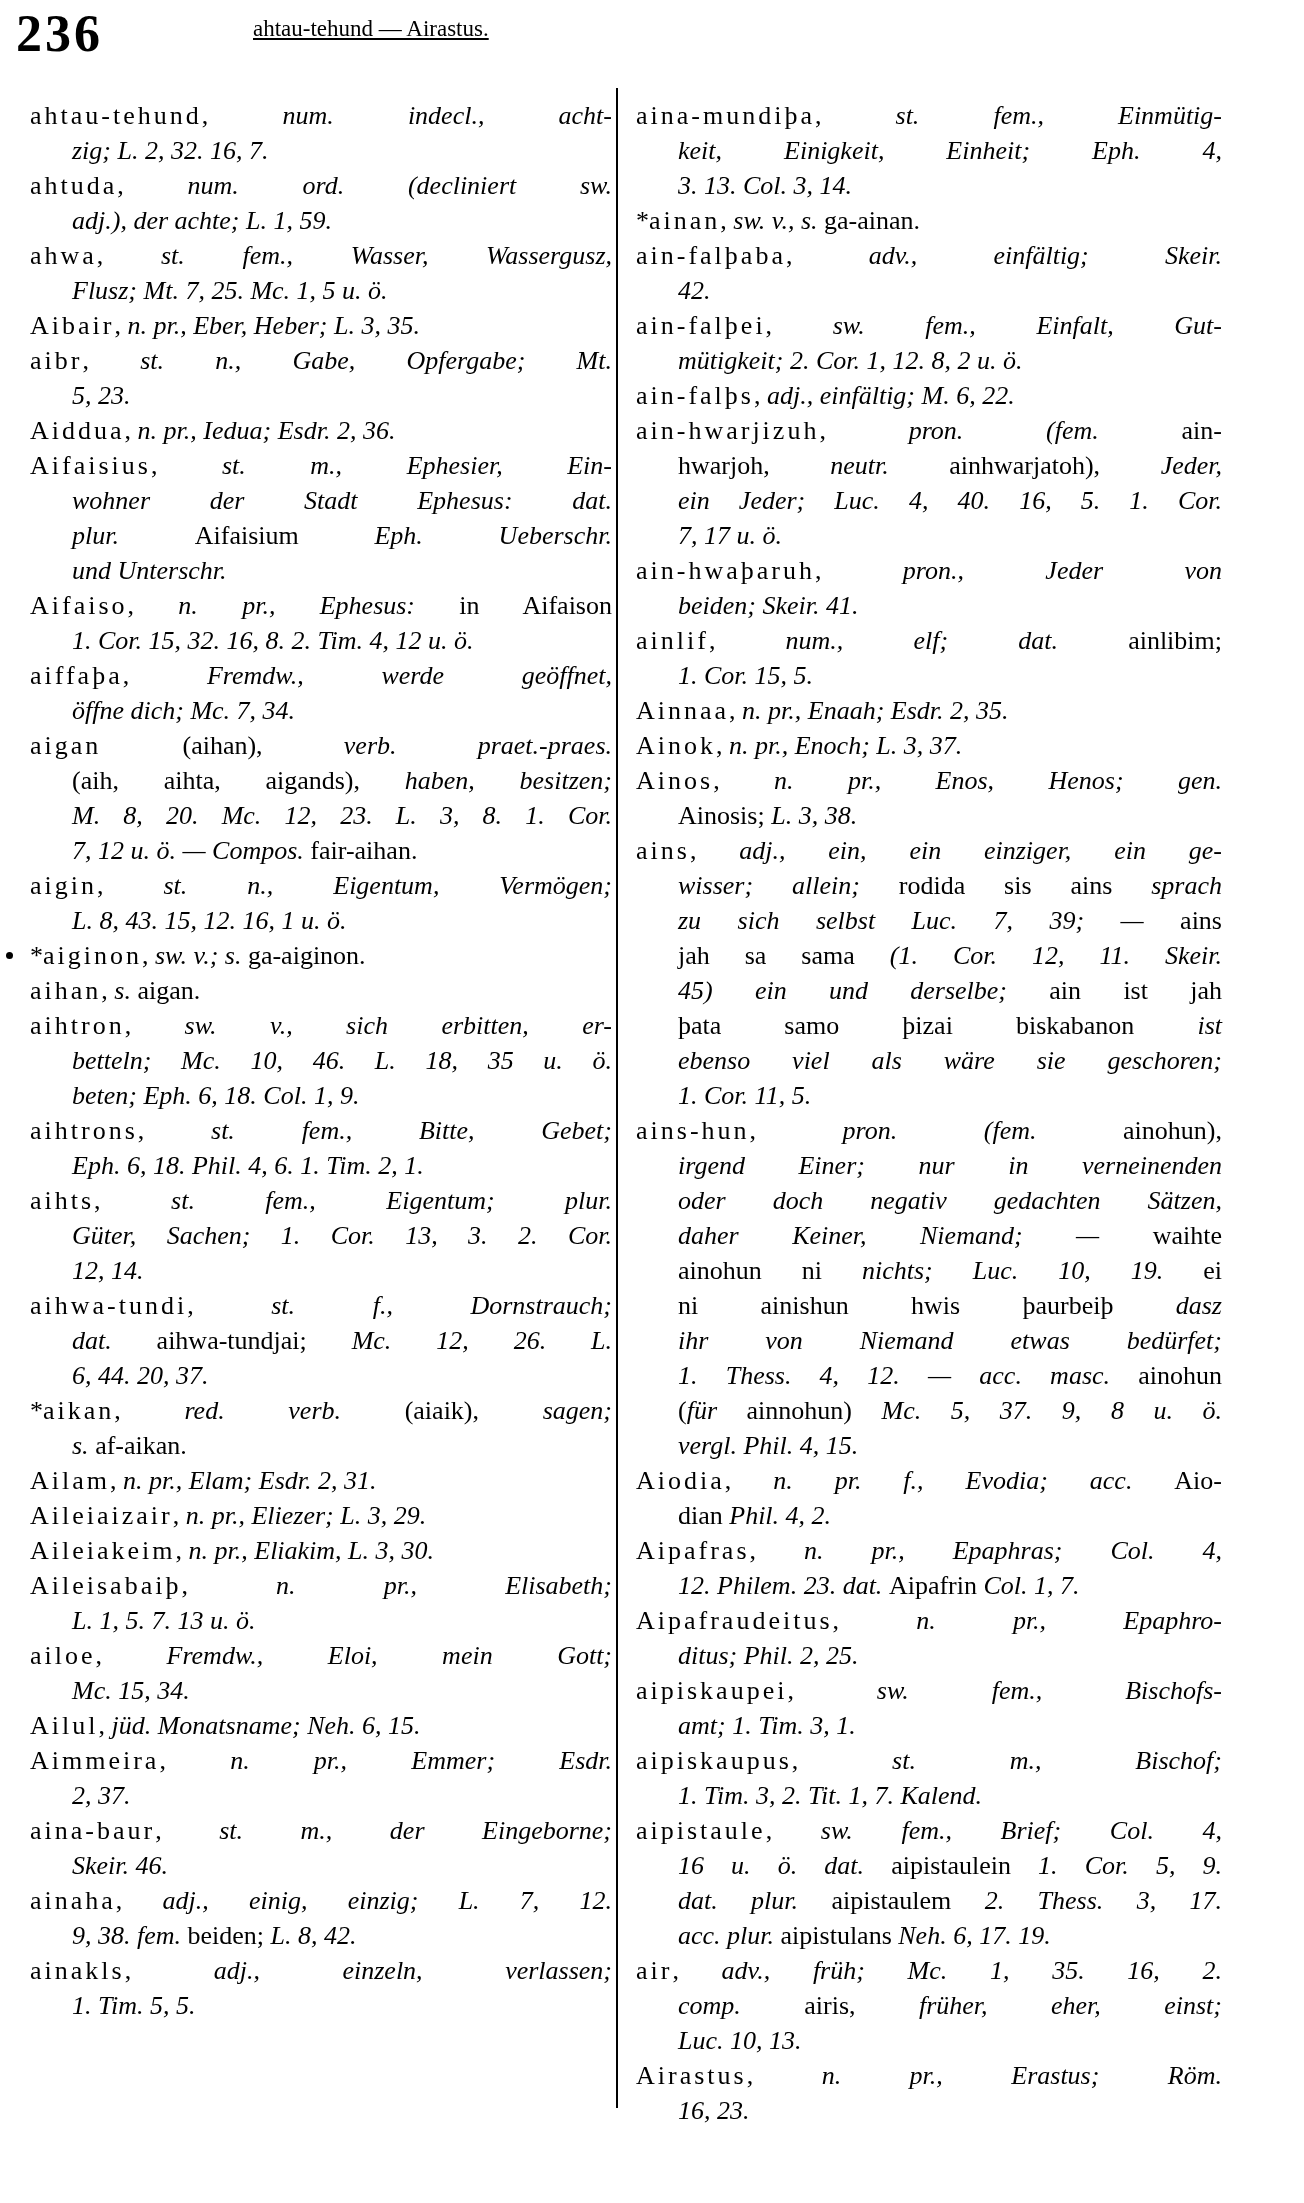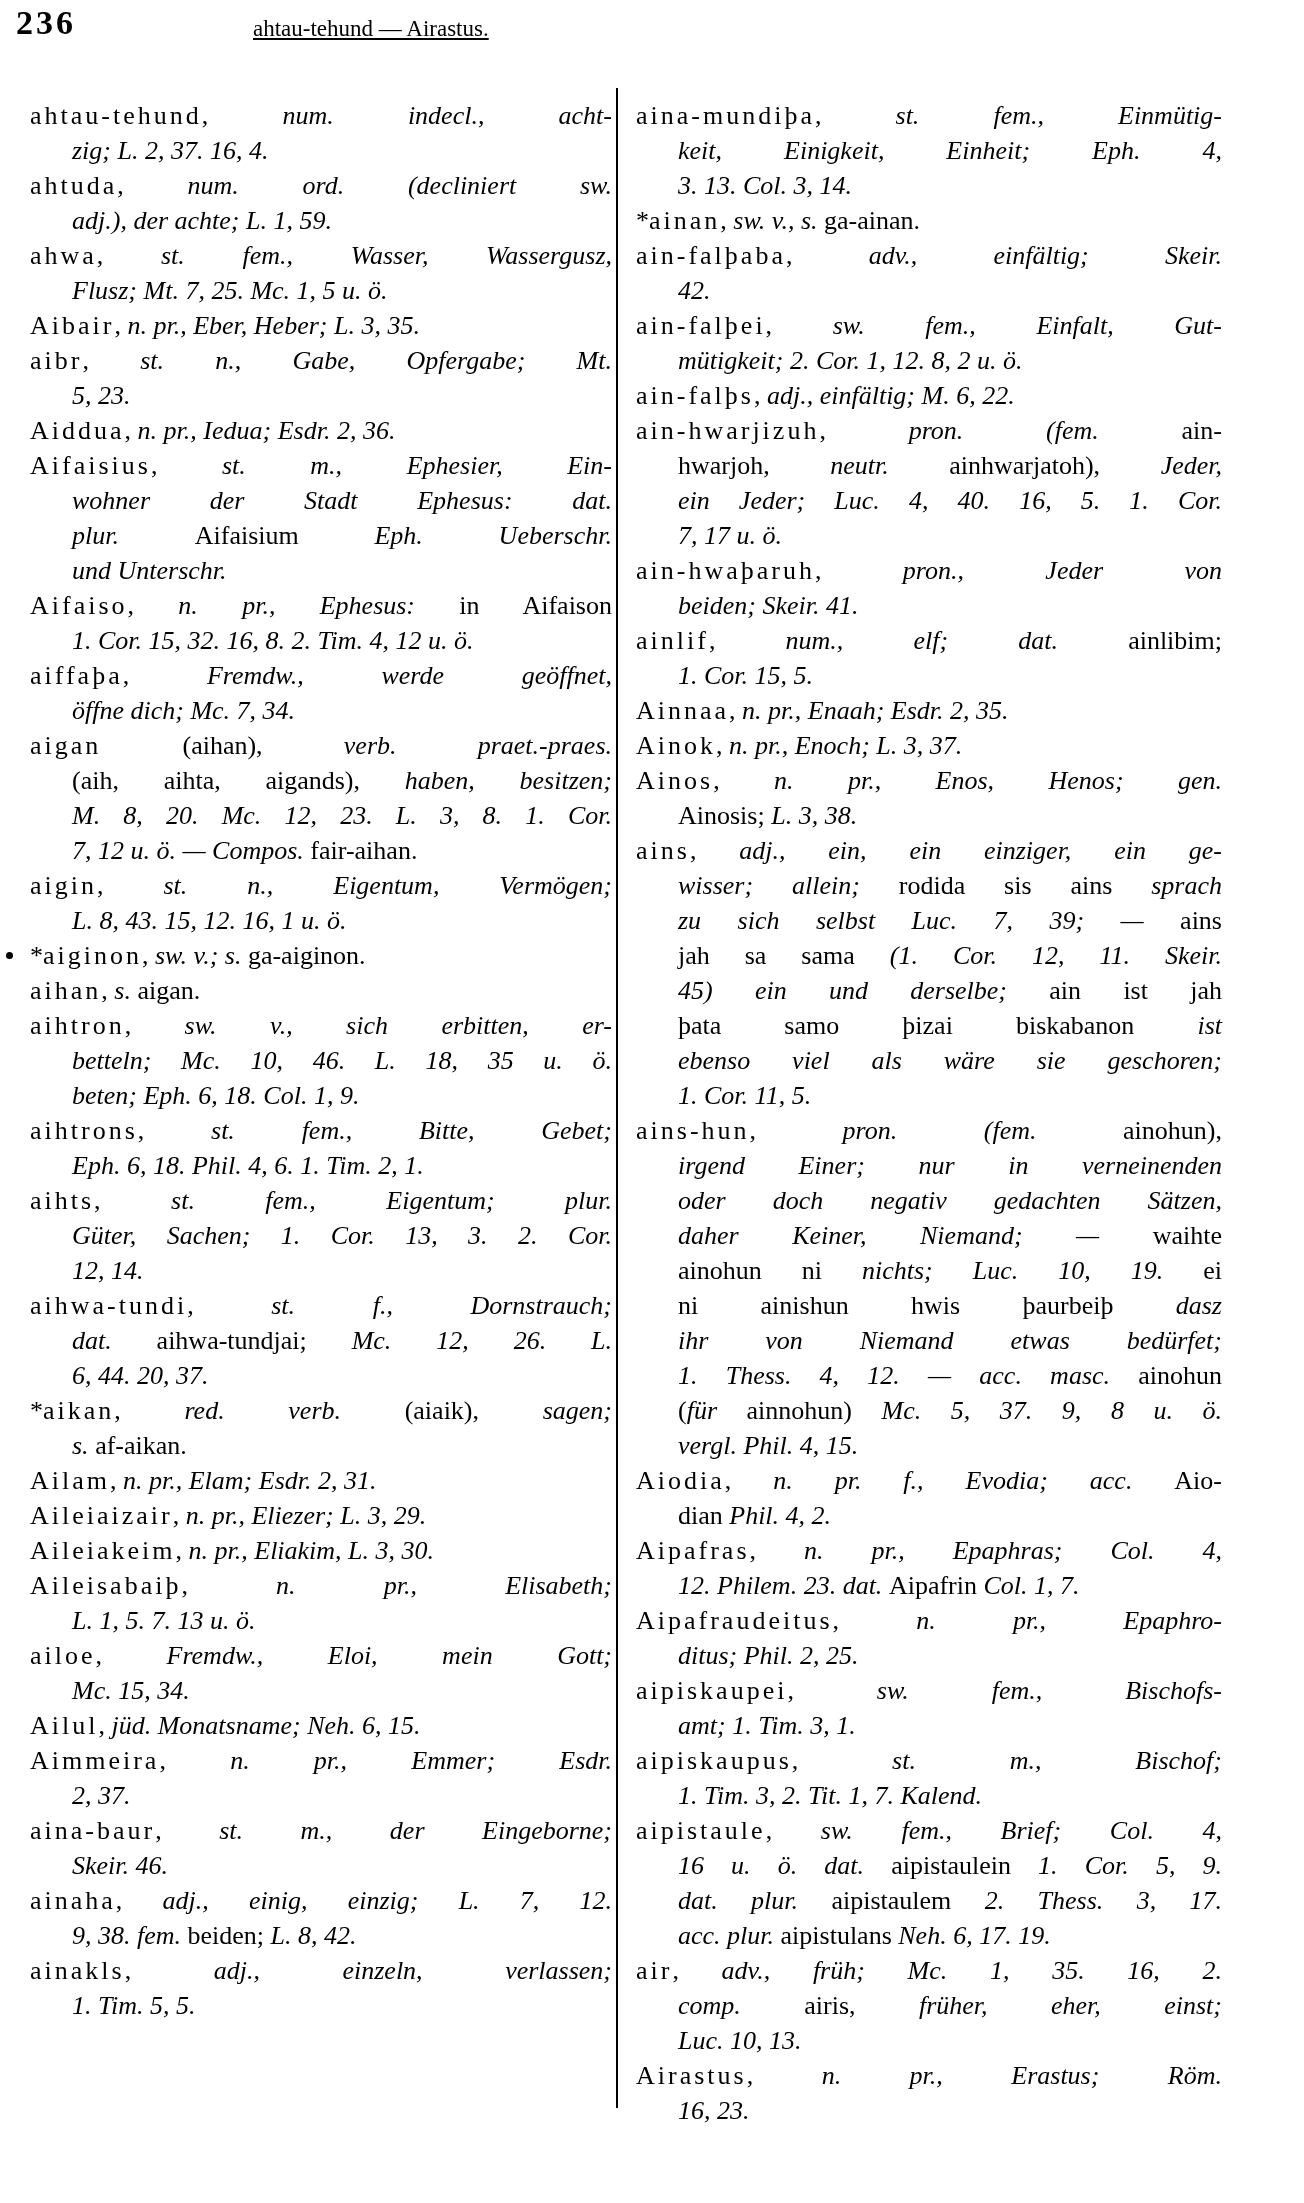--- a/index.html
+++ b/index.html
@@ -7,21 +7,21 @@
     width:1304px;height:2203px;
     background:#ffffff;
     font-family:"Liberation Serif","DejaVu Serif",serif;
     color:#000;
     position:relative;
     overflow:hidden;
   }
   .page{position:absolute;inset:0;}
   .page-number{
     position:absolute;left:16px;top:4px;
-    font-size:34px;font-weight:bold;letter-spacing:3px;
+    font-size:52px;font-weight:bold;letter-spacing:3px;
   }
   .running-header{
     position:absolute;left:253px;top:16px;width:600px;
     font-size:23px;text-align:left;white-space:nowrap;text-decoration:underline;
   }
   .divider{
     position:absolute;left:616px;top:88px;width:2px;height:2020px;
     background:#000;
   }
   .col{
@@ -45,21 +45,21 @@
 </head>
 <body>
 
 <div class="page">
   <div class="page-number">236</div>
   <div class="running-header">ahtau-tehund — Airastus.</div>
   <div class="divider"></div>
   <div class="col col-left">
       <div class="entry">
         <div class="line j"><span class="h">ahtau-tehund</span><span class="r">, </span><span class="i">num. indecl., acht-</span></div>
-        <div class="line cont"><span class="i">zig; L. 2, 37. 16, 4.</span></div>
+        <div class="line cont"><span class="i">zig; L. 2, 32. 16, 7.</span></div>
       </div>
       <div class="entry">
         <div class="line j"><span class="h">ahtuda</span><span class="r">, </span><span class="i">num. ord. (decliniert sw.</span></div>
         <div class="line cont"><span class="i">adj.), der achte; L. 1, 59.</span></div>
       </div>
       <div class="entry">
         <div class="line j"><span class="h">ahwa</span><span class="r">, </span><span class="i">st. fem., Wasser, Wassergusz,</span></div>
         <div class="line cont"><span class="i">Flusz; Mt. 7, 25. Mc. 1, 5 u. ö.</span></div>
       </div>
       <div class="entry">

